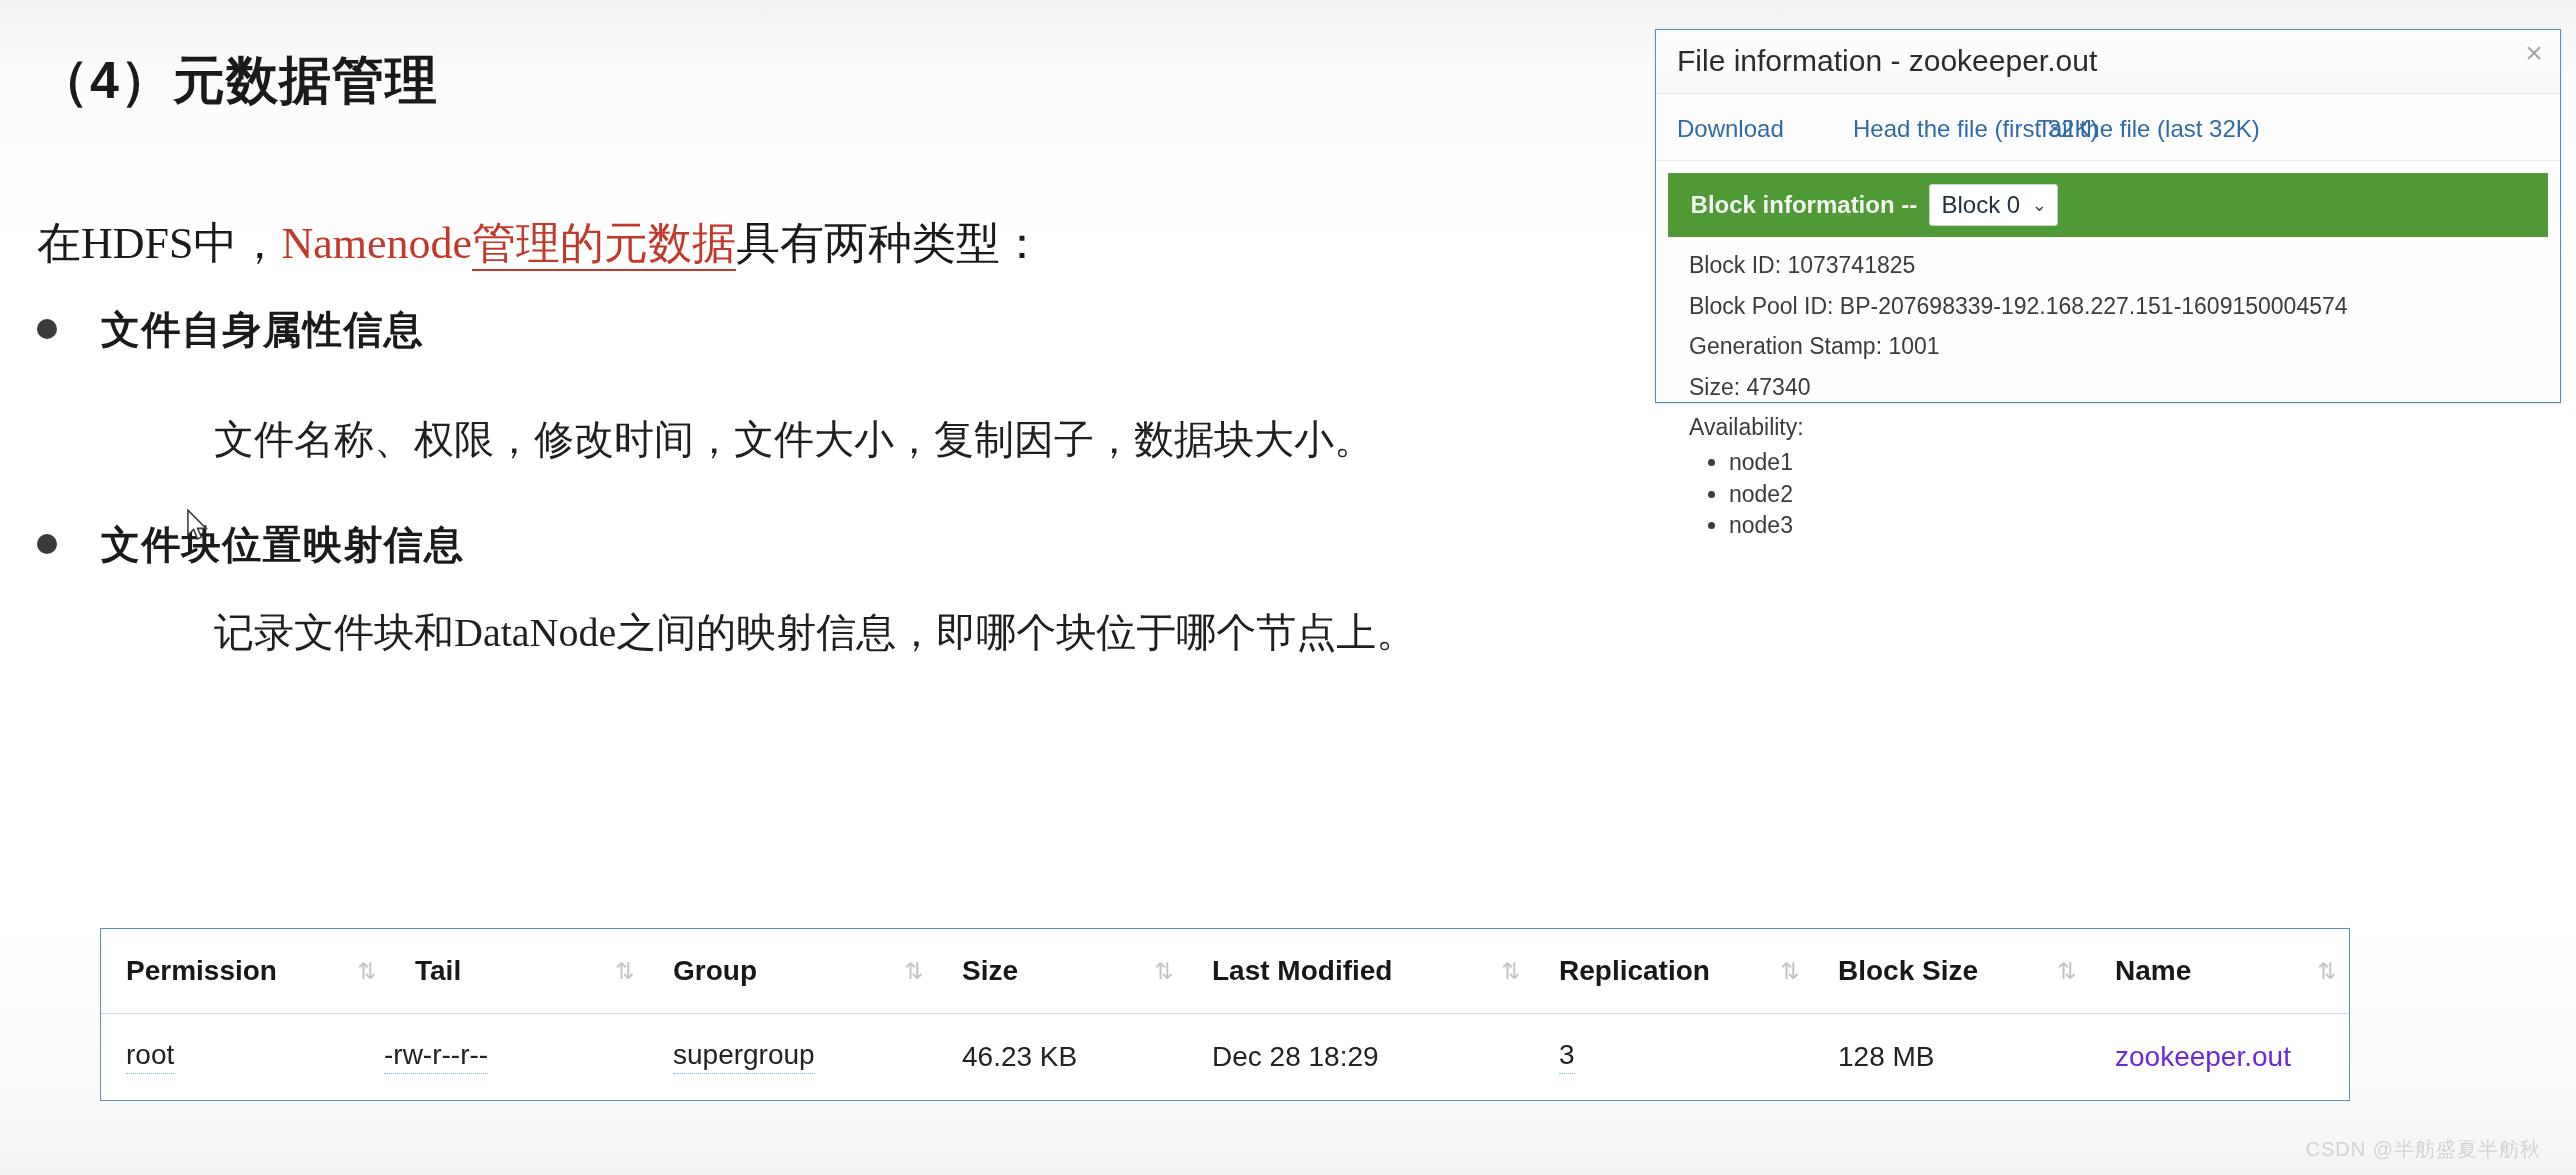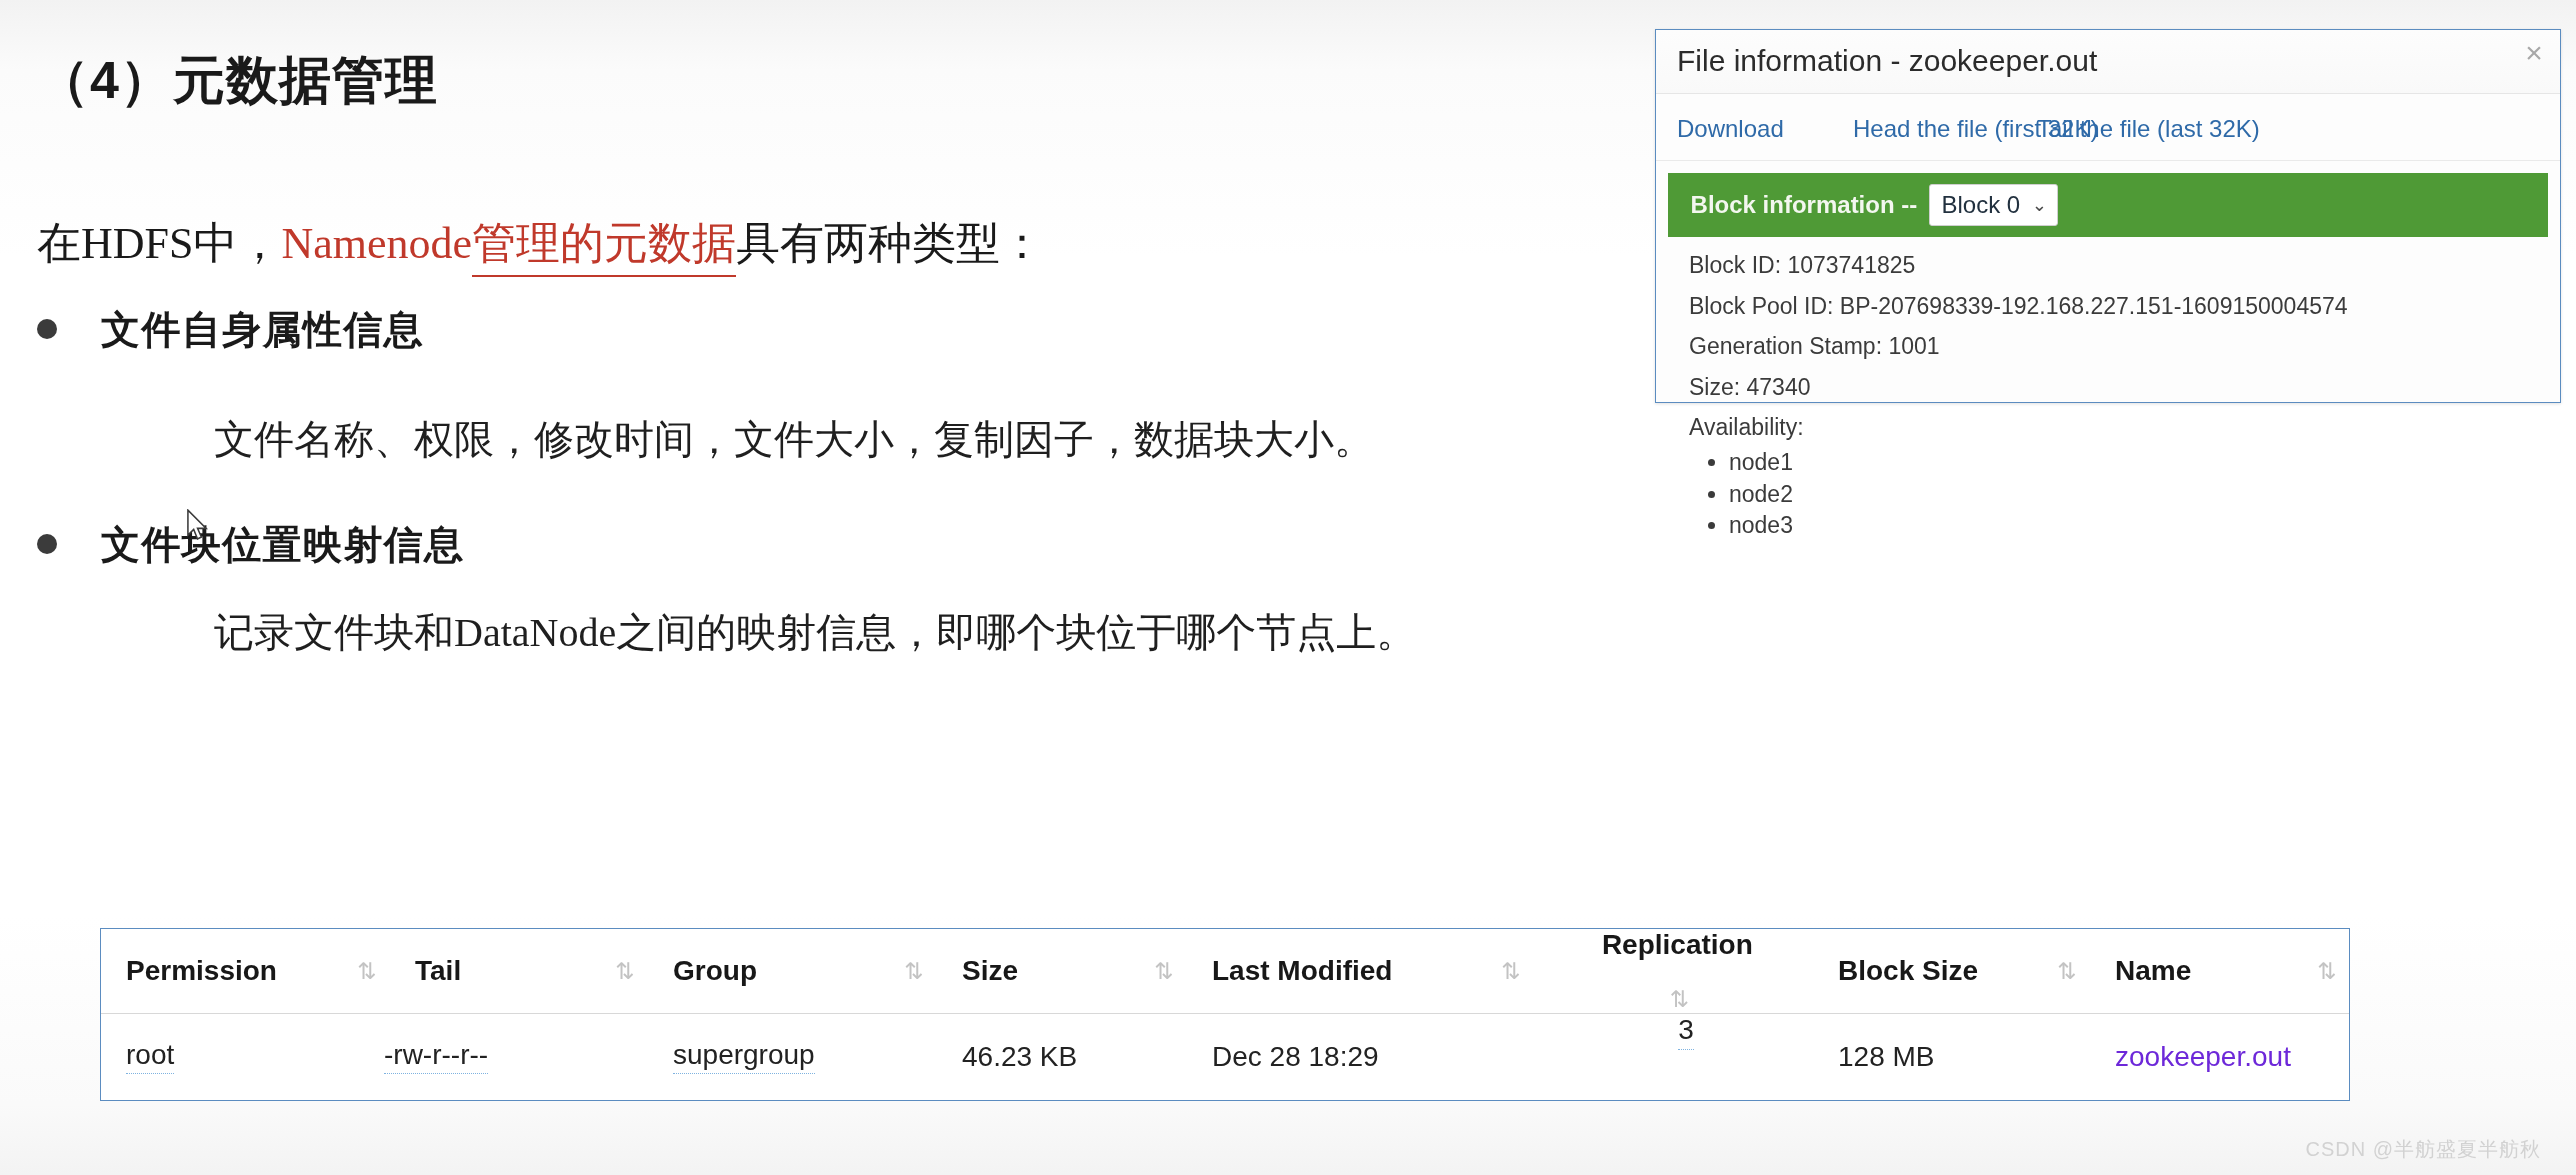--- a/index.html
+++ b/index.html
@@ -52,21 +52,21 @@
     font-size: 44px;
     color: #1a1a1a;
     white-space: nowrap;
   }
   .intro-line .hl {
     color: #c0392b;
   }
   .intro-line .hl-under {
     color: #c0392b;
     border-bottom: 2.9px solid #c0392b;
-    padding-bottom: 7px;
+    padding-bottom: 1px;
   }
 
   .bullet-row {
     position: absolute;
     left: 37px;
     display: flex;
     align-items: flex-start;
     white-space: nowrap;
   }
   .bullet-dot {
@@ -276,21 +276,21 @@
     text-decoration: none;
     cursor: pointer;
   }
 
   
   .c0 { width: 289px; gap: 12px; }
   .c1 { width: 258px; }
   .c2 { width: 289px; }
   .c3 { width: 250px; }
   .c4 { width: 347px; }
-  .c5 { width: 279px; flex-direction: column; }
+  .c5 { width: 279px; }
   .c6 { width: 277px; }
   .c7 { width: 260px; }
 
   
   .watermark {
     position: absolute;
     right: 35px;
     bottom: 11.6px;
     font-size: 20px;
     color: #d2d2d2;

